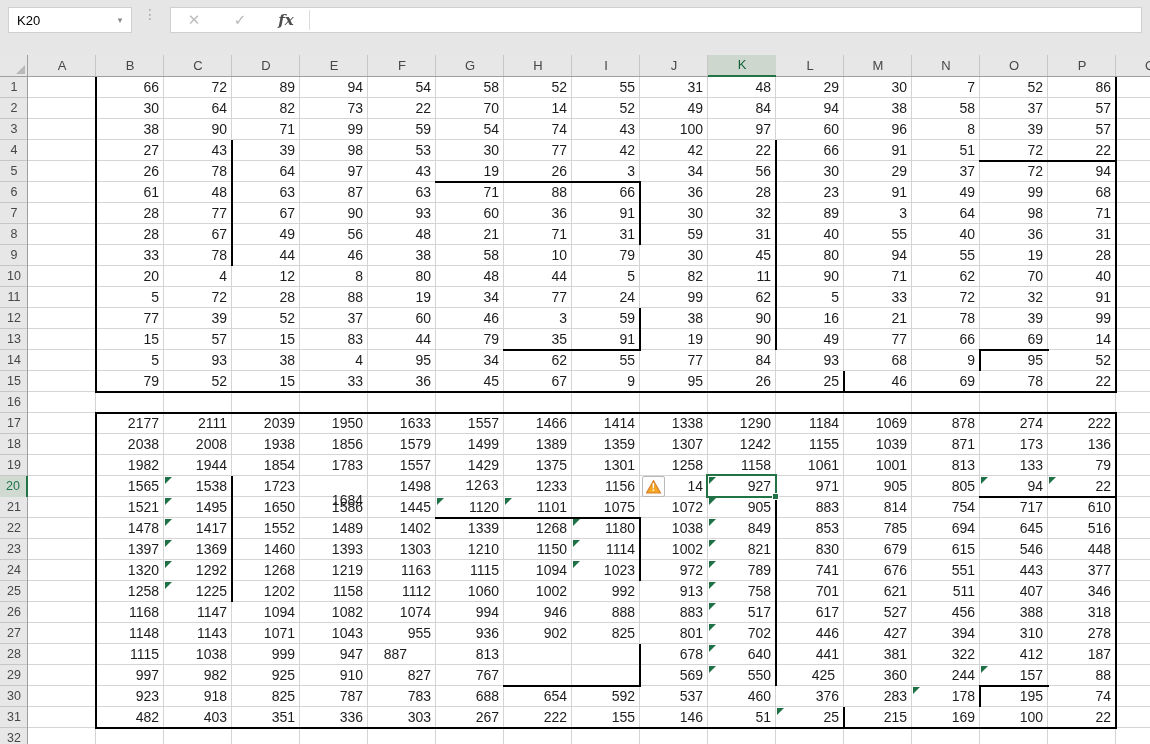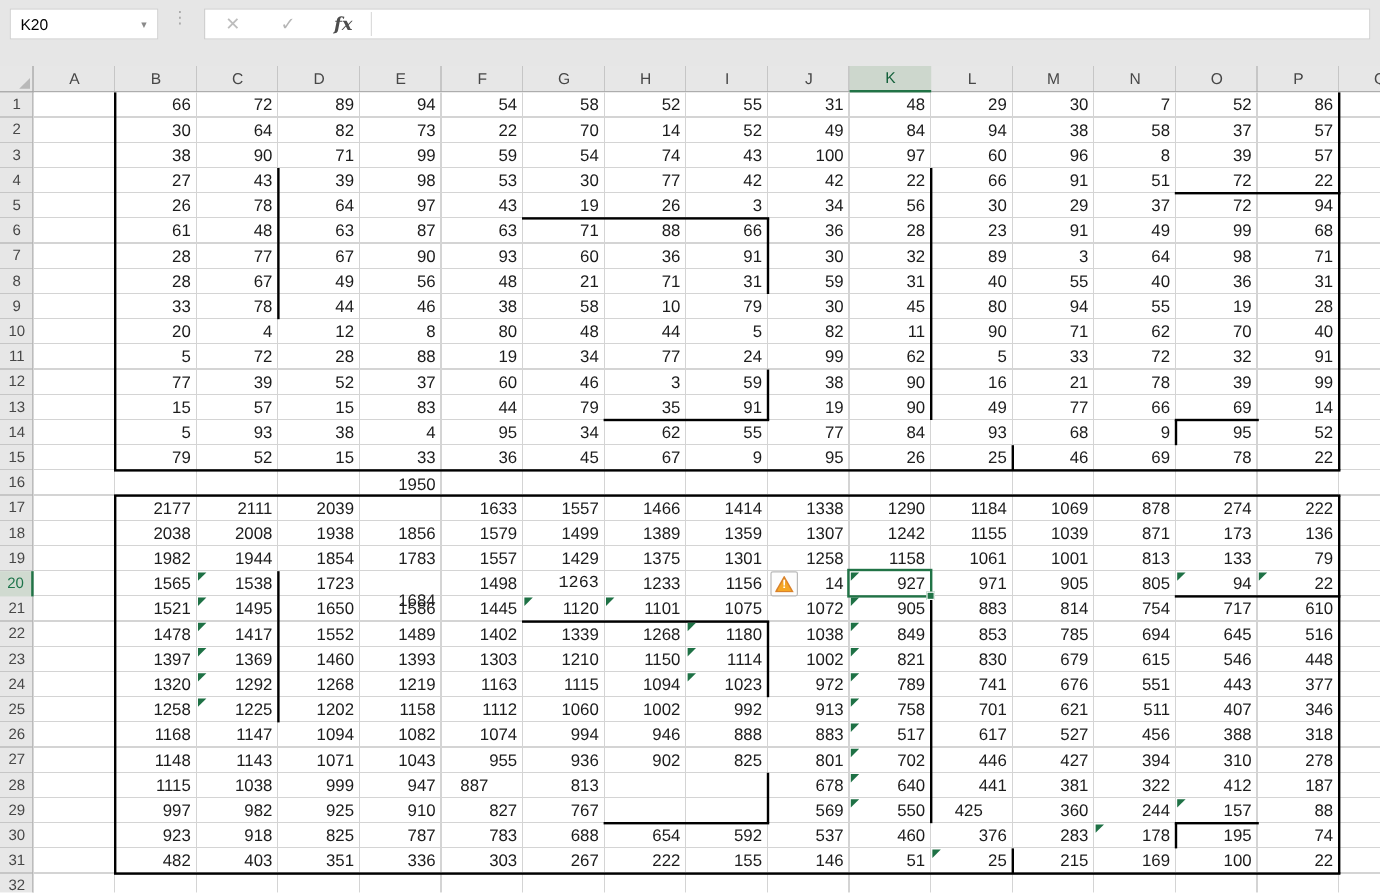--- a/index.html
+++ b/index.html
@@ -351,21 +351,21 @@
         <div class="cell" style="left: 640px; top: 316px; width: 68px; height: 21px;">95</div>
         <div class="cell" style="left: 708px; top: 316px; width: 68px; height: 21px;">26</div>
         <div class="cell" style="left: 776px; top: 316px; width: 68px; height: 21px;">25</div>
         <div class="cell" style="left: 844px; top: 316px; width: 68px; height: 21px;">46</div>
         <div class="cell" style="left: 912px; top: 316px; width: 68px; height: 21px;">69</div>
         <div class="cell" style="left: 980px; top: 316px; width: 68px; height: 21px;">78</div>
         <div class="cell" style="left: 1048px; top: 316px; width: 68px; height: 21px;">22</div>
         <div class="cell" style="left: 96px; top: 358px; width: 68px; height: 21px;">2177</div>
         <div class="cell" style="left: 164px; top: 358px; width: 68px; height: 21px;">2111</div>
         <div class="cell" style="left: 232px; top: 358px; width: 68px; height: 21px;">2039</div>
-        <div class="cell" style="left: 300px; top: 338px; width: 68px; height: 21px;">1950</div>
+        <div class="cell" style="left: 300px; top: 358px; width: 68px; height: 21px;">1950</div>
         <div class="cell" style="left: 368px; top: 358px; width: 68px; height: 21px;">1633</div>
         <div class="cell" style="left: 436px; top: 358px; width: 68px; height: 21px;">1557</div>
         <div class="cell" style="left: 504px; top: 358px; width: 68px; height: 21px;">1466</div>
         <div class="cell" style="left: 572px; top: 358px; width: 68px; height: 21px;">1414</div>
         <div class="cell" style="left: 640px; top: 358px; width: 68px; height: 21px;">1338</div>
         <div class="cell" style="left: 708px; top: 358px; width: 68px; height: 21px;">1290</div>
         <div class="cell" style="left: 776px; top: 358px; width: 68px; height: 21px;">1184</div>
         <div class="cell" style="left: 844px; top: 358px; width: 68px; height: 21px;">1069</div>
         <div class="cell" style="left: 912px; top: 358px; width: 68px; height: 21px;">878</div>
         <div class="cell" style="left: 980px; top: 358px; width: 68px; height: 21px;">274</div>
@@ -534,21 +534,21 @@
         <div class="cell" style="left: 980px; top: 589px; width: 68px; height: 21px;">412</div>
         <div class="cell" style="left: 1048px; top: 589px; width: 68px; height: 21px;">187</div>
         <div class="cell" style="left: 96px; top: 610px; width: 68px; height: 21px;">997</div>
         <div class="cell" style="left: 164px; top: 610px; width: 68px; height: 21px;">982</div>
         <div class="cell" style="left: 232px; top: 610px; width: 68px; height: 21px;">925</div>
         <div class="cell" style="left: 300px; top: 610px; width: 68px; height: 21px;">910</div>
         <div class="cell" style="left: 368px; top: 610px; width: 68px; height: 21px;">827</div>
         <div class="cell" style="left: 436px; top: 610px; width: 68px; height: 21px;">767</div>
         <div class="cell" style="left: 640px; top: 610px; width: 68px; height: 21px;">569</div>
         <div class="cell" style="left: 708px; top: 610px; width: 68px; height: 21px;">550</div>
-        <div class="cell" style="left: 780px; top: 610px; width: 44px; height: 21px;">425</div>
+        <div class="cell" style="left: 796px; top: 610px; width: 44px; height: 21px;">425</div>
         <div class="cell" style="left: 844px; top: 610px; width: 68px; height: 21px;">360</div>
         <div class="cell" style="left: 912px; top: 610px; width: 68px; height: 21px;">244</div>
         <div class="cell" style="left: 980px; top: 610px; width: 68px; height: 21px;">157</div>
         <div class="cell" style="left: 1048px; top: 610px; width: 68px; height: 21px;">88</div>
         <div class="cell" style="left: 96px; top: 631px; width: 68px; height: 21px;">923</div>
         <div class="cell" style="left: 164px; top: 631px; width: 68px; height: 21px;">918</div>
         <div class="cell" style="left: 232px; top: 631px; width: 68px; height: 21px;">825</div>
         <div class="cell" style="left: 300px; top: 631px; width: 68px; height: 21px;">787</div>
         <div class="cell" style="left: 368px; top: 631px; width: 68px; height: 21px;">783</div>
         <div class="cell" style="left: 436px; top: 631px; width: 68px; height: 21px;">688</div>

